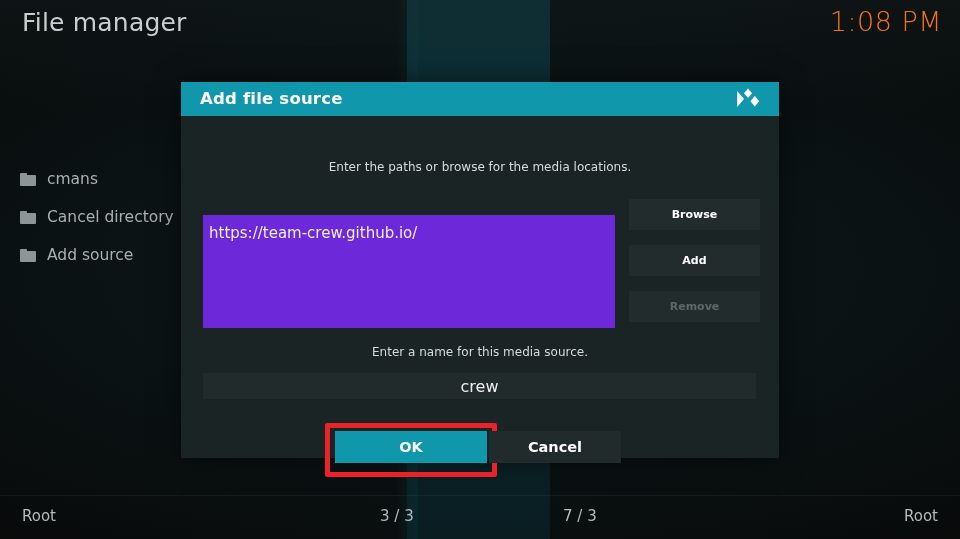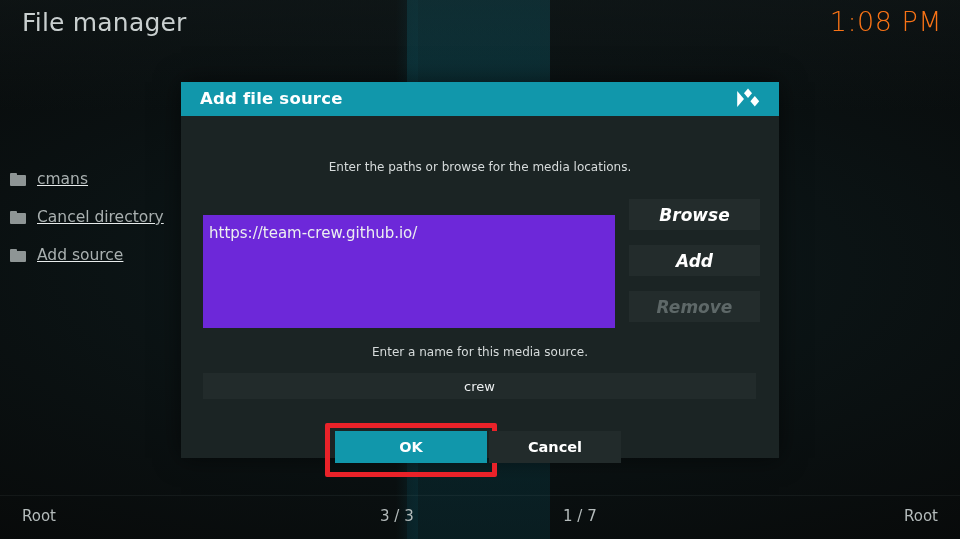--- a/index.html
+++ b/index.html
@@ -39,21 +39,21 @@
   #page-title {
     position:absolute; left:22px; top:8px;
     font-size:25px; font-weight:400; color:#c9cfcf; letter-spacing:.2px;
   }
   #clock {
     position:absolute; right:18px; top:6px;
     font-size:27px; font-weight:300; color:#f97316; letter-spacing:.5px;
   }
 
   
-  #sidebar { position:absolute; left:0; top:160px; width:191px;text-decoration:underline; }
+  #sidebar { position:absolute; left:10px; top:160px; width:191px; }
   .side-item {
     display:flex; align-items:center; height:38px; padding-left:10px; gap:11px;
   }
   .side-label { font-size:15.5px; color:#a9b0b0; }
   .folder-icon { width:16px; height:13px; position:relative; flex:0 0 16px; }
   .folder-icon .tab {
     position:absolute; left:0; top:0; width:7px; height:3px;
     background:#8e9595; border-radius:1px 1px 0 0;
   }
   .folder-icon .body {
@@ -104,33 +104,33 @@
   #path-value {
     position:absolute; left:6px; top:9px;
     font-size:15px; color:#eceff0;
   }
 
   
   .side-btn {
     position:absolute; left:448px; width:131px; height:31px;
     background:#232c2c;
     display:flex; align-items:center; justify-content:center;
-    font-size:17px; font-weight:600; color:#ffffff;font-style:italic;
+    font-size:11px; font-weight:600; color:#ffffff;
   }
   #btn-browse { top:83px; }
   #btn-add    { top:129px; }
   #btn-remove { top:175px; color:#5e6868; }
 
   
   #name-field {
     position:absolute; left:22px; top:257px; width:553px; height:26px;
     background:#222b2b;
     display:flex; align-items:center; justify-content:center;
   }
-  #name-value { font-size:13px; color:#eceff0; }
+  #name-value { font-size:16px; color:#eceff0; }
 
   
   #ok-highlight {
     position:absolute; left:144px; top:307px; width:172px; height:54px;
     border:5px solid #ea2229;
     border-radius:2px;
   }
   #btn-ok {
     position:absolute; left:154px; top:315px; width:152px; height:32px;
     background:#1197ab;
@@ -221,15 +221,15 @@
     <div id="ok-highlight"></div>
     <div id="btn-ok">OK</div>
     <div id="btn-cancel">Cancel</div>
 
   </div>
 </div>
 
 <div id="bottombar">
   <div class="cell" id="bb-left">Root</div>
   <div class="cell" id="bb-mid1">3 / 3</div>
-  <div class="cell" id="bb-mid2">1 / 7</div>
+  <div class="cell" id="bb-mid2">7 / 3</div>
   <div class="cell" id="bb-right">Root</div>
 </div>
 
 </body></html>

